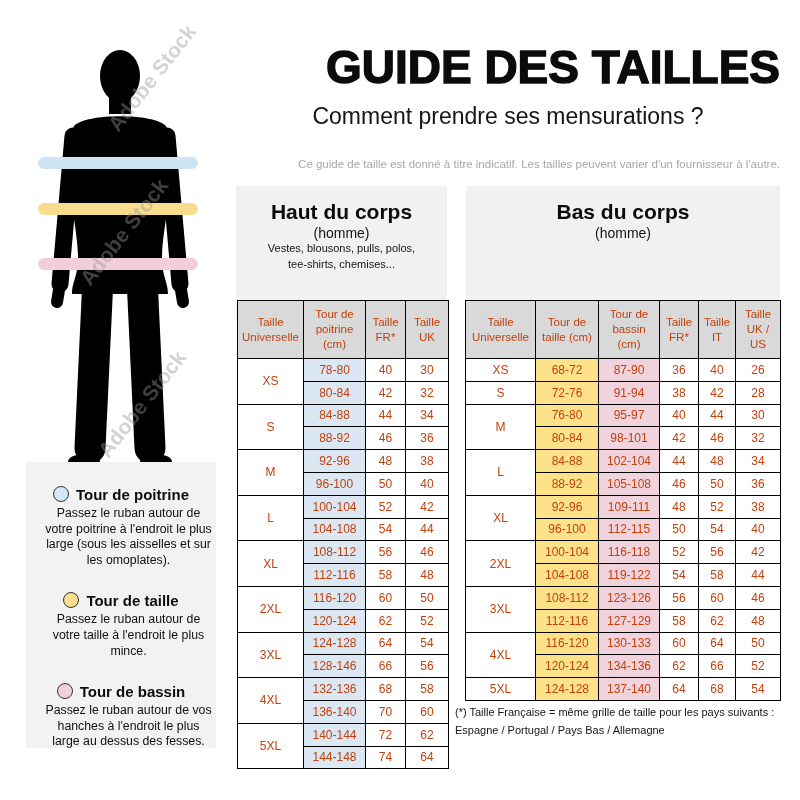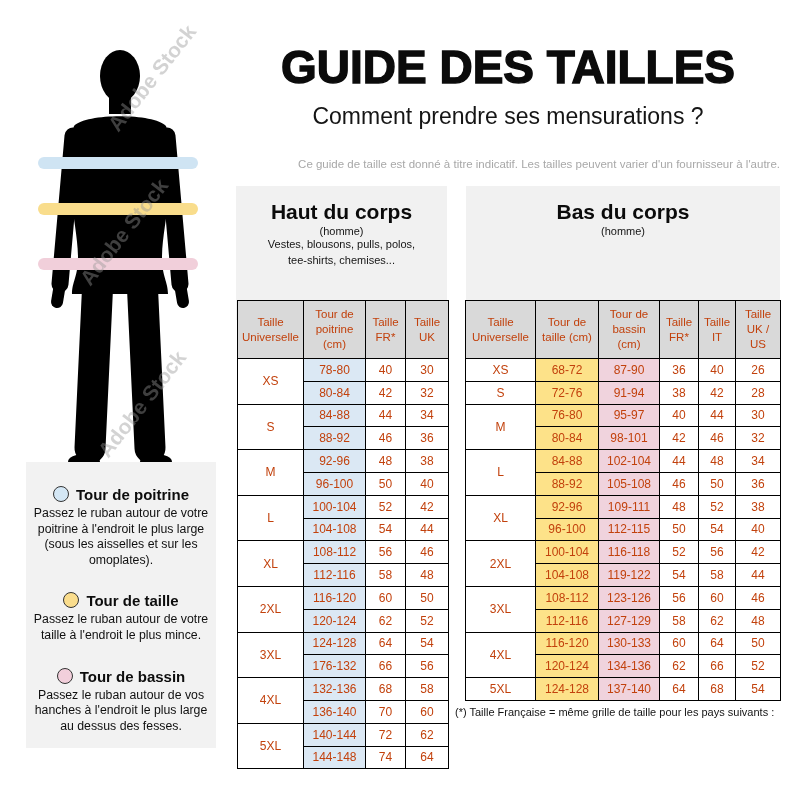--- a/index.html
+++ b/index.html
@@ -2,21 +2,21 @@
 <html><head>
 <meta charset="utf-8">
 <style>
   html,body{margin:0;padding:0;}
   body{
     width:800px;height:800px;position:relative;background:#ffffff;
     font-family:"Liberation Sans",sans-serif;color:#111;overflow:hidden;
   }
   
   .main-title{
-    position:absolute;left:236px;top:40px;width:544px;text-align:center;
+    position:absolute;left:236px;top:40px;width:544px;text-align:right;
     font-size:46px;font-weight:bold;letter-spacing:0px;color:#0b0b0b;
     -webkit-text-stroke:1.4px #0b0b0b;
   }
   .subtitle{
     position:absolute;left:236px;top:103px;width:544px;text-align:center;
     font-size:23px;color:#151515;
   }
   .disclaimer{
     position:absolute;left:236px;top:158px;width:544px;text-align:right;
     font-size:11.5px;color:#a8a8a8;
@@ -38,30 +38,30 @@
   .legend{
     position:absolute;left:26px;top:462px;width:190px;height:286px;
     background:#f2f2f2;text-align:center;box-sizing:border-box;padding-top:24px;
   }
   .legend-item{margin-bottom:24px;}
   .legend-title-row{font-size:15px;font-weight:bold;color:#0d0d0d;}
   .legend-dot{
     display:inline-block;width:14px;height:14px;border-radius:50%;
     border:1.5px solid #333;vertical-align:-2px;margin-right:7px;box-sizing:content-box;
   }
-  .legend-text{font-size:12.3px;line-height:1.27;margin:3px 3px 0 3px;color:#101010;}
+  .legend-text{font-size:12.3px;line-height:1.27;margin:3px 3px 0 18px;color:#101010;}
   
   .table-panel{
     position:absolute;top:186px;height:134px;background:#f1f1f1;
     text-align:center;box-sizing:border-box;
   }
   .panel-haut{left:236px;width:211px;}
   .panel-bas{left:466px;width:314px;}
   .panel-title{font-size:21px;font-weight:bold;margin-top:14px;color:#0b0b0b;}
-  .panel-homme{font-size:11px;margin-top:1px;color:#141414;}
+  .panel-homme{font-size:14px;margin-top:1px;color:#141414;}
   .panel-desc{font-size:11px;line-height:1.45;color:#151515;}
   
   .sz-table{
     position:absolute;border-collapse:collapse;table-layout:fixed;
     font-size:12px;color:#c2410c;border:1.5px solid #000;
   }
   .table-haut{left:237px;top:300px;}
   .table-bas{left:465px;top:300px;}
   .sz-table th{
     border:1px solid #000;background:#d9d9d9;font-weight:normal;
@@ -224,21 +224,21 @@
         <td>62</td>
         <td>52</td>
       </tr>
       <tr>
         <td rowspan="2">3XL</td>
         <td class="cell-blue">124-128</td>
         <td>64</td>
         <td>54</td>
       </tr>
       <tr>
-        <td class="cell-blue">176-132</td>
+        <td class="cell-blue">128-146</td>
         <td>66</td>
         <td>56</td>
       </tr>
       <tr>
         <td rowspan="2">4XL</td>
         <td class="cell-blue">132-136</td>
         <td>68</td>
         <td>58</td>
       </tr>
       <tr>
@@ -391,13 +391,14 @@
         <td class="cell-pink">137-140</td>
         <td>64</td>
         <td>68</td>
         <td>54</td>
       </tr>
     </tbody>
   </table>
 
 <div class="footnote">
   <div>(*) Taille Française = même grille de taille pour les pays suivants :</div>
+  <div>Espagne / Portugal / Pays Bas / Allemagne</div>
 </div>
 
 </body></html>

